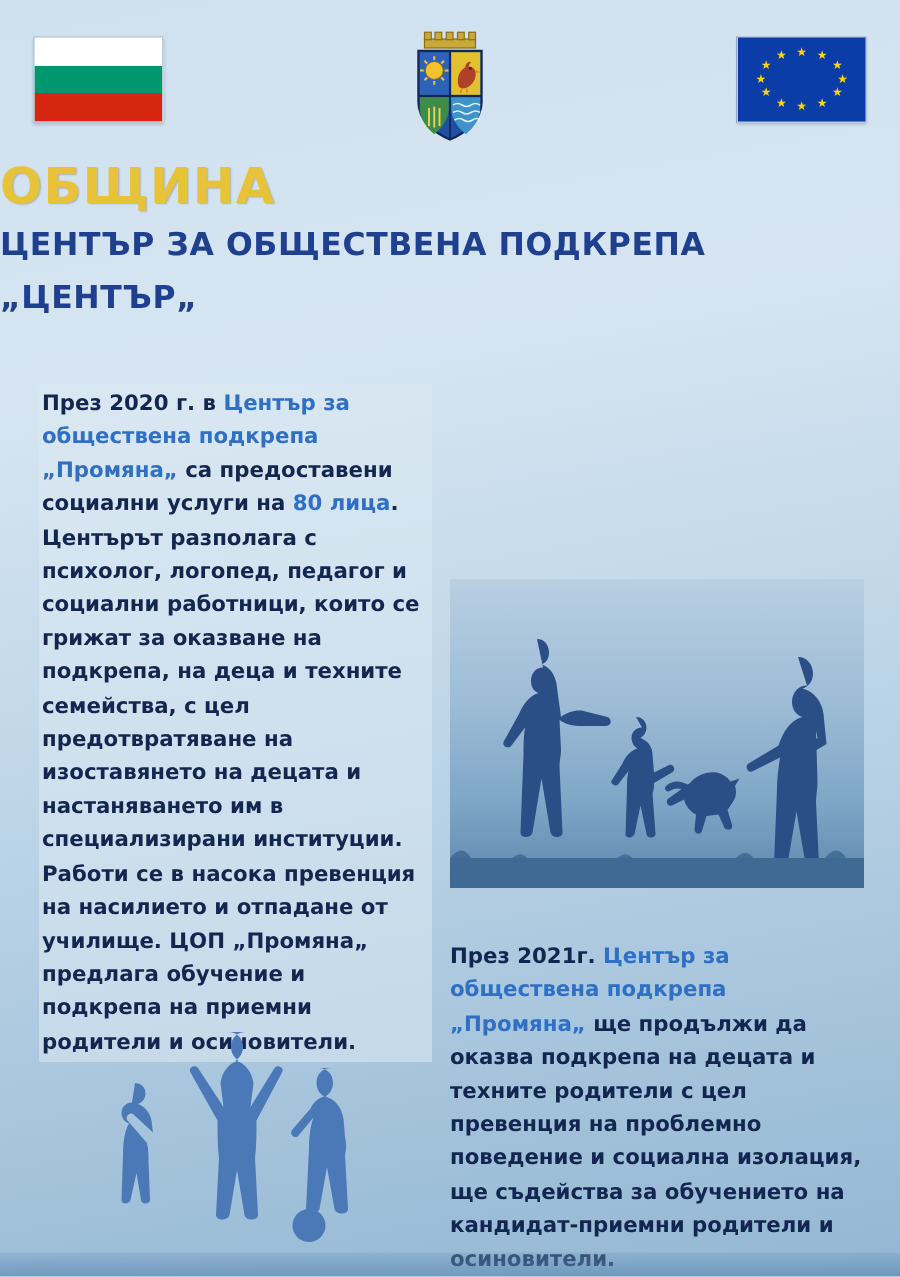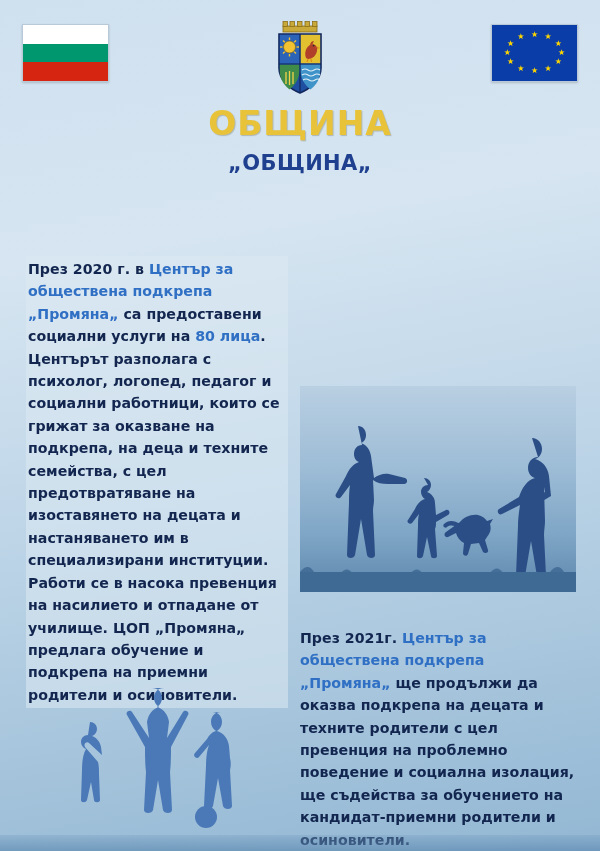--- a/index.html
+++ b/index.html
@@ -77,21 +77,20 @@
     width: 60px;
     height: 76px;
   }
 
   
   .title-block {
     position: absolute;
     top: 105px;
     left: 0;
     width: 600px;
-    text-align: center;
   }
   .title-main {
     font-family: "DejaVu Sans", sans-serif;
     font-weight: bold;
     font-size: 33px;
     line-height: 37px;
     color: #e8c33a;
     letter-spacing: 1px;
     text-shadow: 1px 1px 1px rgba(60,50,0,0.25);
   }
@@ -249,21 +248,22 @@
       <span class="eu-star" style="left:34%;  top:78%;">★</span>
       <span class="eu-star" style="left:22%;  top:66%;">★</span>
       <span class="eu-star" style="left:18%;  top:50%;">★</span>
       <span class="eu-star" style="left:22%;  top:34%;">★</span>
       <span class="eu-star" style="left:34%;  top:22%;">★</span>
     </div>
   </div>
 
   <div class="title-block">
     <div class="title-main">ОБЩИНА</div>
-    <div class="subtitle">„ОБЩИНА„</div>
+    <div class="subtitle">ЦЕНТЪР ЗА ОБЩЕСТВЕНА ПОДКРЕПА</div>
+    <div class="subtitle">„ЦЕНТЪР„</div>
   </div>
 
   <div class="text-2020"><span>През 2020 г. в </span><span class="hl">Център за обществена подкрепа „Промяна„</span><span> са предоставени социални услуги на </span><span class="hl">80 лица</span><span>. Центърът разполага с психолог, логопед, педагог и социални работници, които се грижат за оказване на подкрепа, на деца и техните семейства, с цел предотвратяване на изоставянето на децата и настаняването им в специализирани институции. Работи се в насока превенция на насилието и отпадане от училище. ЦОП „Промяна„ предлага обучение и подкрепа на приемни родители и осиновители.</span></div>
 
   <div class="photo">
     <svg viewBox="0 0 276 206" width="276" height="206" preserveAspectRatio="none">
 
       <g fill="#2b4e86">
 
         <path d="M58 40 c5 0 8 4 8 9 c0 4 -2 7 -5 8 c6 2 9 7 10 13 l3 22 c4 -3 10 -5 15 -4 l16 4 c3 1 3 6 -1 6 l-16 0 c-6 0 -11 -1 -15 -4 l1 20 c0 4 -1 7 -1 11 l2 44 c0 4 -7 4 -8 0 l-6 -36 l-6 36 c-1 4 -8 4 -8 0 l2 -52 c0 -6 0 -12 1 -18 l-9 12 c-2 3 -7 0 -5 -3 l10 -18 c3 -7 7 -12 13 -14 c-3 -1 -5 -4 -5 -8 c0 -5 3 -9 8 -9 z"></path>

